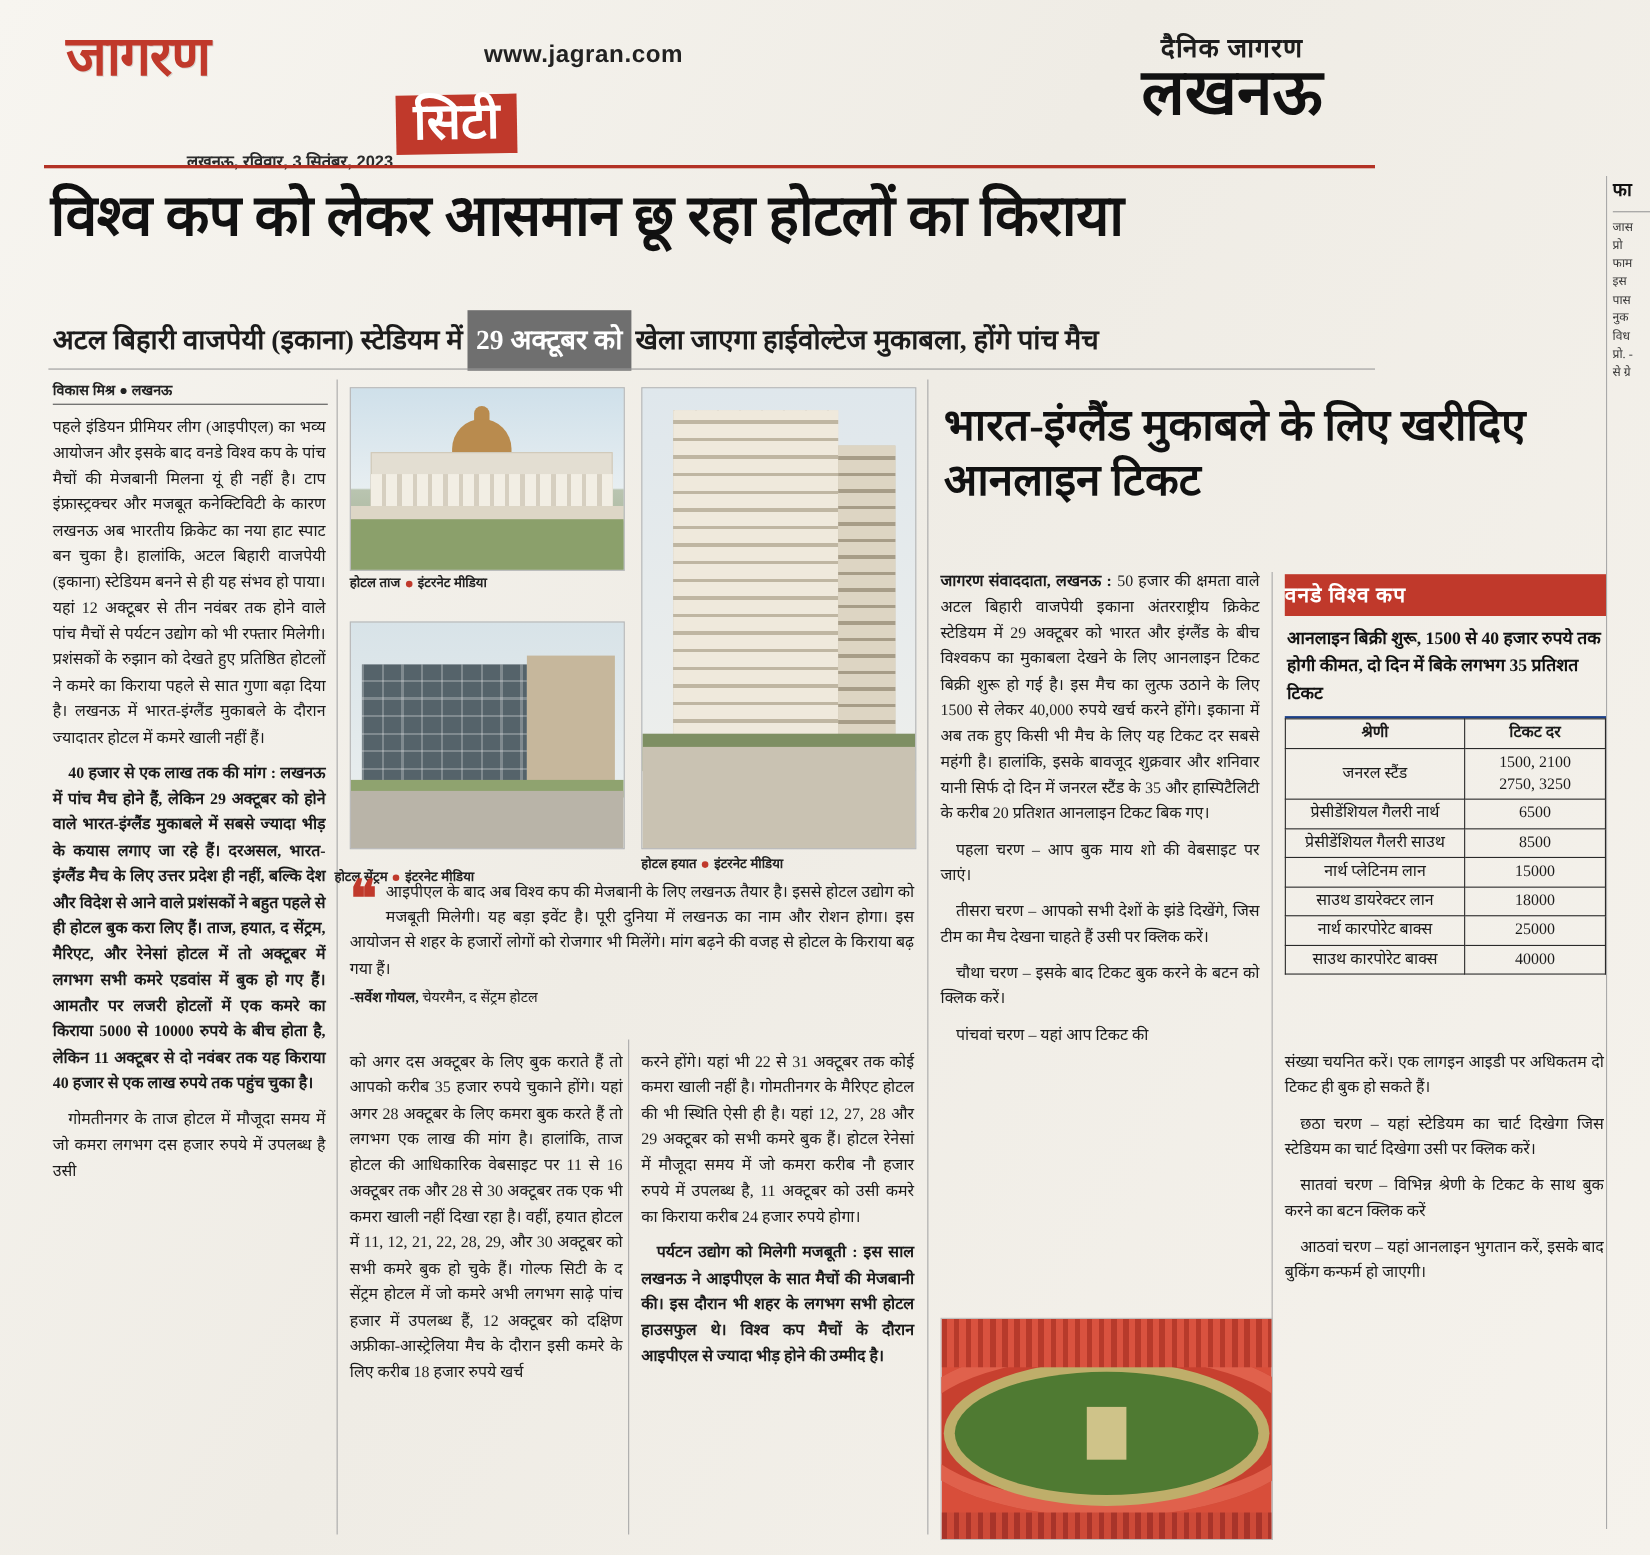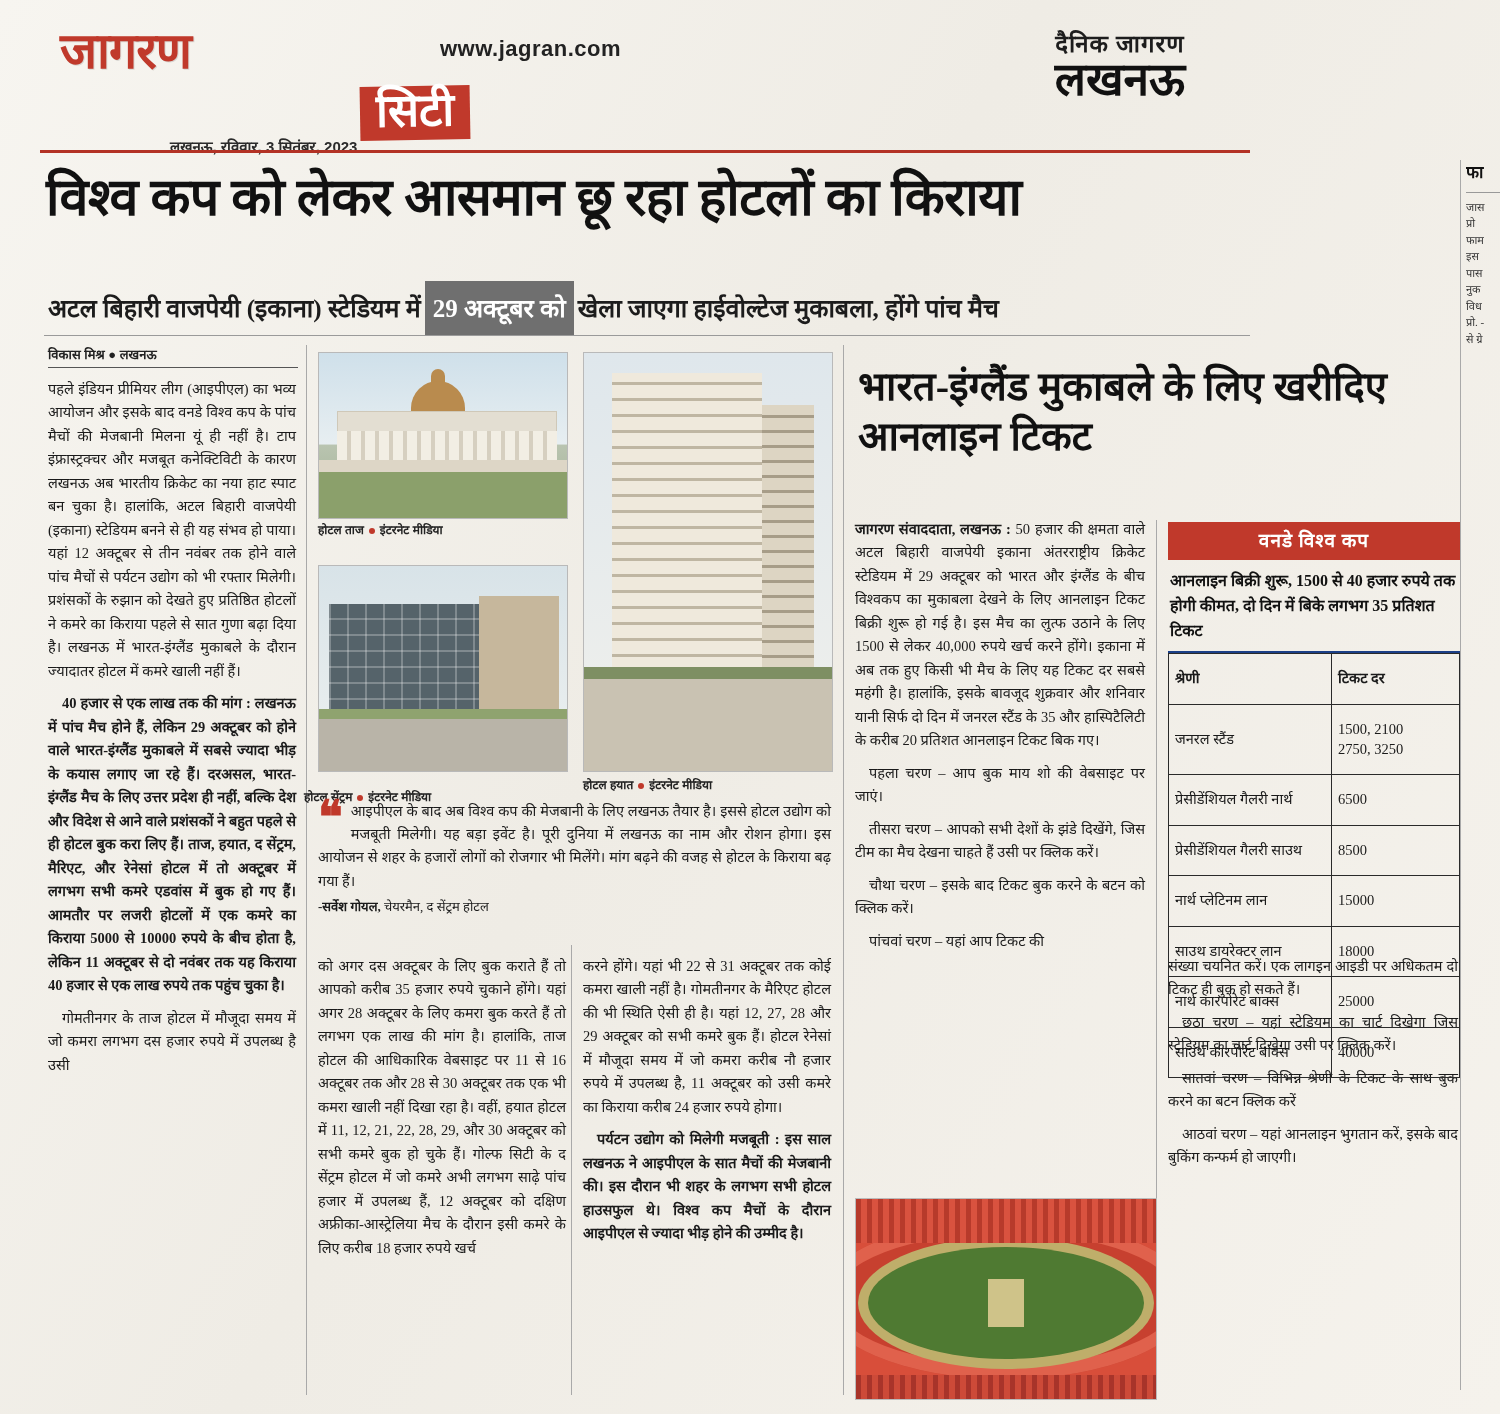--- a/index.html
+++ b/index.html
@@ -78,22 +78,22 @@
     text-align: center;
   }
   .edition-kicker {
     font-family: "Liberation Serif", serif;
     font-size: 24px;
     font-weight: bold;
     color: #1d1d1d;
     letter-spacing: 1px;
   }
   .edition-name {
-    font-family: Liberation Sans, sans-serif;
-    font-size: 46px;
+    font-family: Liberation Serif, serif;
+    font-size: 58px;
     font-weight: bold;
     color: #111;
     line-height: 1.05;
     margin-top: -4px;
   }
   .rule-thick {
     position: absolute;
     top: 150px; left: 40px; right: 250px;
     height: 3px;
     background: #b33225;
@@ -262,21 +262,20 @@
 
   
   .ticket-panel {
     position: absolute;
     top: 522px; left: 1168px;
     width: 292px;
   }
   .tp-title {
     background: #c0392b;
     color: #fff;
-    text-align: center;
     font-family: "Liberation Serif", serif;
     font-size: 19px;
     font-weight: bold;
     padding: 5px 0 7px 0;
     letter-spacing: 1px;
   }
   .tp-intro {
     font-family: "Liberation Serif", serif;
     font-size: 16px;
     font-weight: bold;
@@ -286,22 +285,22 @@
     border-bottom: 2px solid #1b3f87;
   }
   table.tickets {
     width: 100%;
     border-collapse: collapse;
     font-family: "Liberation Serif", serif;
     font-size: 14.5px;
   }
   table.tickets th, table.tickets td {
     border: 1px solid #2a2a2a;
-    padding: 15px 6px;
-    text-align: left;
+    padding: 3px 6px;
+    text-align: center;
     vertical-align: middle;
     line-height: 1.35;
   }
   table.tickets th { font-weight: bold; }
   table.tickets td.rate { width: 44%; }
 
   
   #stadium {
     position: absolute;
     top: 1198px; left: 855px;

